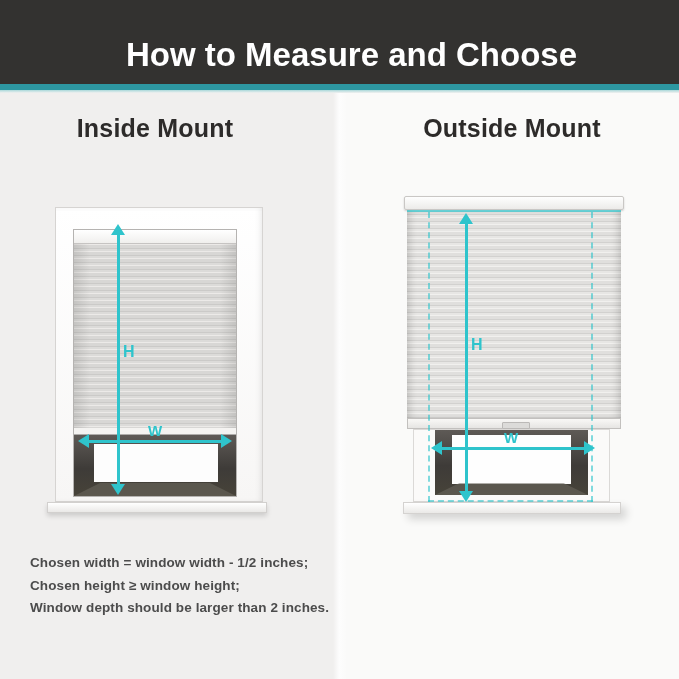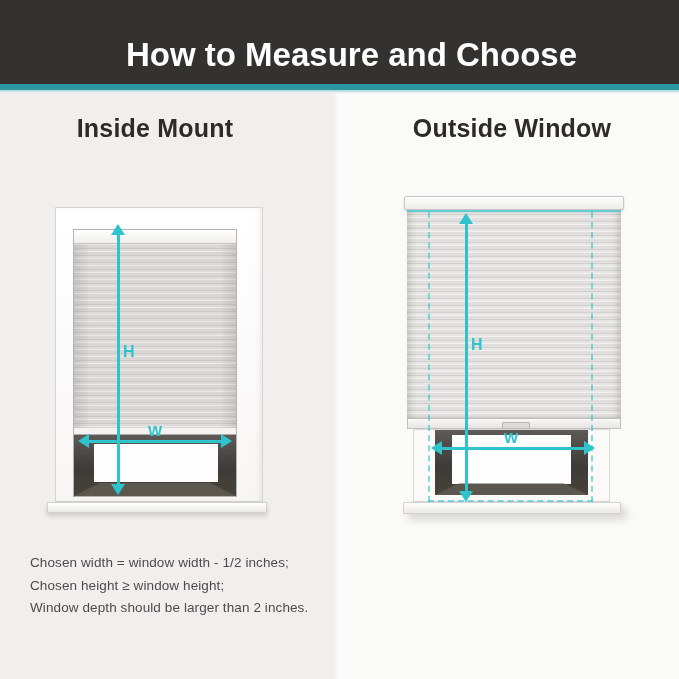--- a/index.html
+++ b/index.html
@@ -119,21 +119,21 @@
 
   .dim-label{color:#2fc4cc;font-weight:bold;font-size:16px;}
   .hLabL{left:123px;top:343px;}
   .wLabL{left:148px;top:422px;font-size:15px;}
   .hLabR{left:471px;top:336px;}
   .wLabR{left:504px;top:429px;font-size:15px;}
 
   
   .notes{width:330px;}
   .notes p{margin:0;font-size:13.5px;line-height:22.6px;color:#4c4c4c;white-space:nowrap;letter-spacing:0.1px;}
-  .notes-left{left:30px;top:552px;}
+  .notes-left{left:30px;top:552px;font-weight:bold;}
   .notes-right{left:347px;top:552px;}
 </style>
 </head>
 <body>
 
 <div class="page">
 
   <div class="abs titlebar">
     <h1 class="title">How to Measure and Choose</h1>
   </div>
@@ -175,21 +175,21 @@
     <span class="abs dim-label wLabL">W</span>
 
     <div class="abs notes notes-left">
       <p>Chosen width = window width - 1/2 inches;</p>
       <p>Chosen height ≥ window height;</p>
       <p>Window depth should be larger than 2 inches.</p>
     </div>
   </section>
 
   <section class="abs panel">
-    <h2 class="heading heading-right">Outside Window</h2>
+    <h2 class="heading heading-right">Outside Mount</h2>
 
     <div class="abs winR">
       <div class="abs revealR">
         <div class="abs glassR"></div>
         <div class="abs floorR"></div>
       </div>
     </div>
     <div class="abs sillR"></div>
 
     <div class="abs railR"></div>

